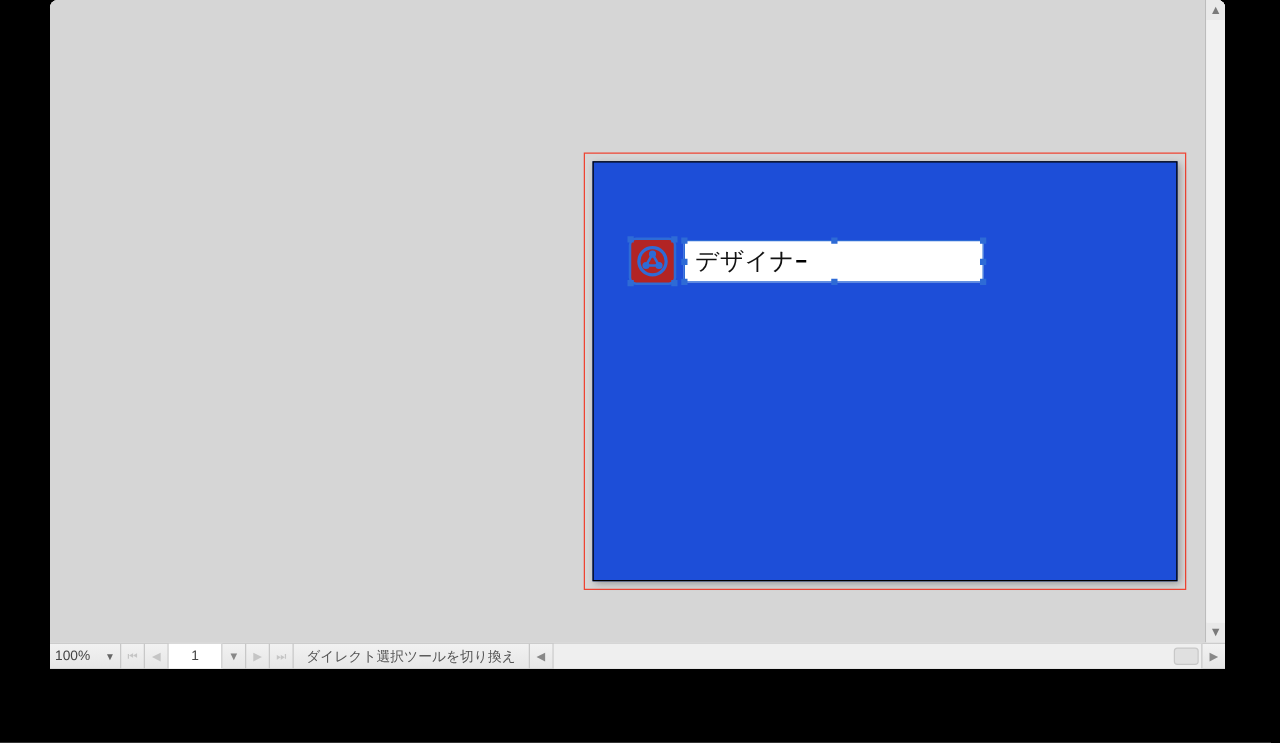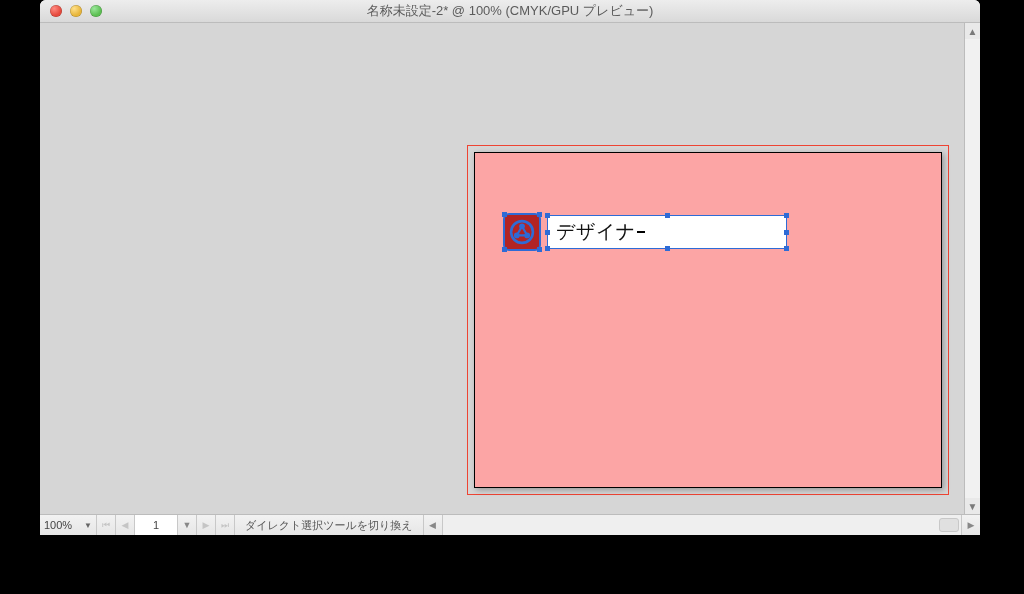--- a/index.html
+++ b/index.html
@@ -96,21 +96,21 @@
     left: 427px;
     top: 122px;
     width: 482px;
     height: 350px;
     border: 1px solid #e43;
     box-sizing: border-box;
   }
   .artboard {
     position:absolute;
     left: 6px; top: 6px; right: 6px; bottom: 6px;
-    background:#fca5a5;
+    background:#1d4ed8;
     border:1px solid #000;
     box-shadow: 2px 2px 6px rgba(0,0,0,.3);
   }
 
   
   .obj-icon {
     position:absolute;
     left: 30px; top: 62px;
     width: 34px; height: 34px;
     background:#b22424;
@@ -176,28 +176,20 @@
   .hscroll-track::before{
     content:""; position:absolute; right:2px; top:3px; bottom:3px; width:18px;
     background:#e0e0e0; border:1px solid #c8c8c8; border-radius:3px;
   }
 </style>
 </head>
 <body>
 
 <div class="window">
 
-  <div class="titlebar">
-    <div class="traffic">
-      <div class="tl-btn tl-close"></div>
-      <div class="tl-btn tl-min"></div>
-      <div class="tl-btn tl-zoom"></div>
-    </div>
-    <div class="title-text">名称未設定-2* @ 100% (CMYK/GPU プレビュー)</div>
-  </div>
 
   <div class="doc-area">
 
     <div class="bleed">
       <div class="artboard">
 
         <div class="obj-icon">
           <svg viewBox="0 0 100 100">
             <circle cx="50" cy="50" r="42" fill="none" stroke="#2e6bd6" stroke-width="10"></circle>
             <circle cx="50" cy="28" r="11" fill="#2e6bd6"></circle>

